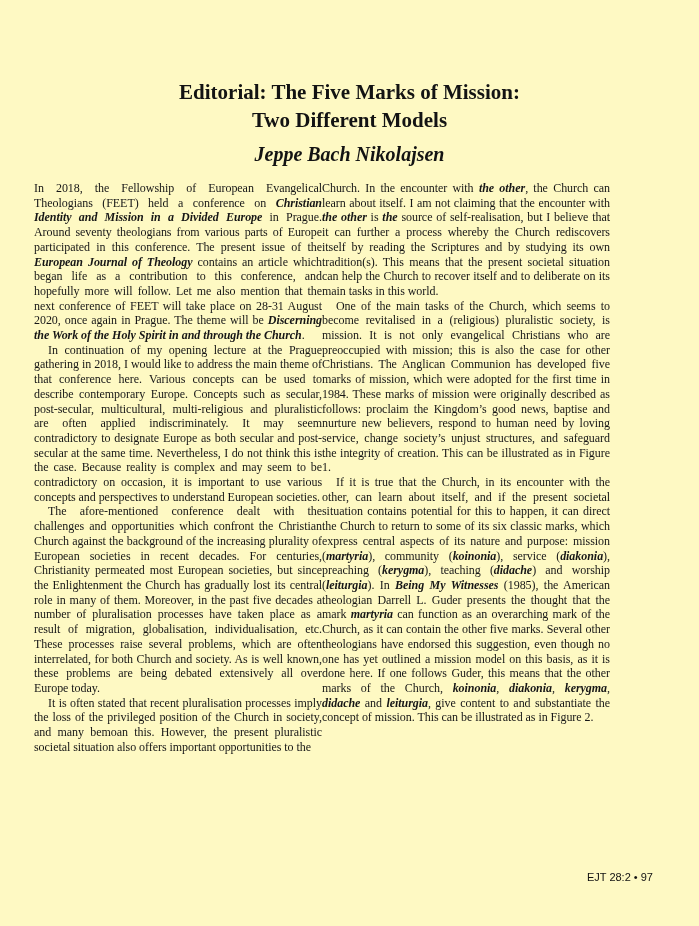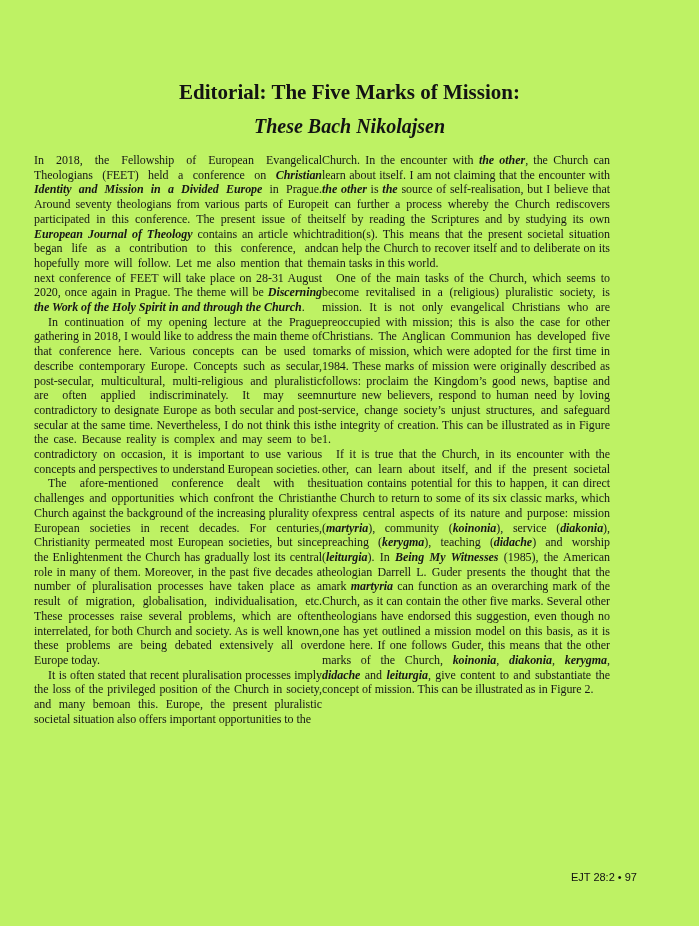--- a/index.html
+++ b/index.html
@@ -4,21 +4,21 @@
 <style>
   html, body {
     margin: 0;
     padding: 0;
     background: #ffffff;
   }
   .page {
     position: relative;
     width: 699px;
     height: 926px;
-    background: #bef264;
+    background: #fef9c3;
     color: #161616;
     font-family: "Liberation Serif", serif;
     overflow: hidden;
   }
   .title-block {
     padding-top: 78px;
     text-align: center;
   }
   .title-line {
     font-size: 21px;
@@ -55,42 +55,43 @@
   .col p.indent {
     text-indent: 14px;
   }
   .col em {
     font-style: italic;
     font-weight: bold;
   }
   .page-footer {
     position: absolute;
     top: 871px;
-    right: 62px;
+    right: 46px;
     font-family: "Liberation Sans", sans-serif;
     font-size: 11px;
     color: #111111;
   }
 </style>
 </head>
 <body>
 
 <div class="page">
 
   <div class="title-block">
     <div class="title-line">Editorial: The Five Marks of Mission:</div>
-    <div class="author-line">These Bach Nikolajsen</div>
+    <div class="title-line">Two Different Models</div>
+    <div class="author-line">Jeppe Bach Nikolajsen</div>
   </div>
 
   <div class="columns">
     <div class="col">
         <p><span>In 2018, the Fellowship of European Evangelical Theologians (FEET) held a conference on </span><em>Christian Identity and Mission in a Divided Europe</em><span> in Prague. Around seventy theologians from various parts of Europe participated in this conference. The present issue of the </span><em>European Journal of Theology</em><span> contains an article which began life as a contribution to this conference, and hopefully more will follow. Let me also mention that the next conference of FEET will take place on 28-31 August 2020, once again in Prague. The theme will be </span><em>Discerning the Work of the Holy Spirit in and through the Church</em><span>.</span></p>
         <p class="indent"><span>In continuation of my opening lecture at the Prague gathering in 2018, I would like to address the main theme of that conference here. Various concepts can be used to describe contemporary Europe. Concepts such as secular, post-secular, multicultural, multi-religious and pluralistic are often applied indiscriminately. It may seem contradictory to designate Europe as both secular and post-secular at the same time. Nevertheless, I do not think this is the case. Because reality is complex and may seem to be contradictory on occasion, it is important to use various concepts and perspectives to understand European societies.</span></p>
         <p class="indent"><span>The afore-mentioned conference dealt with the challenges and opportunities which confront the Christian Church against the background of the increasing plurality of European societies in recent decades. For centuries, Christianity permeated most European societies, but since the Enlightenment the Church has gradually lost its central role in many of them. Moreover, in the past five decades a number of pluralisation processes have taken place as a result of migration, globalisation, individualisation, etc. These processes raise several problems, which are often interrelated, for both Church and society. As is well known, these problems are being debated extensively all over Europe today.</span></p>
-        <p class="indent"><span>It is often stated that recent pluralisation processes imply the loss of the privileged position of the Church in society, and many bemoan this. Europe, the present pluralistic societal situation also offers important opportunities to the</span></p>
+        <p class="indent"><span>It is often stated that recent pluralisation processes imply the loss of the privileged position of the Church in society, and many bemoan this. However, the present pluralistic societal situation also offers important opportunities to the</span></p>
       </div>
     <div class="col">
         <p><span>Church. In the encounter with </span><em>the other</em><span>, the Church can learn about itself. I am not claiming that the encounter with </span><em>the other</em><span> is </span><em>the</em><span> source of self-realisation, but I believe that it can further a process whereby the Church rediscovers itself by reading the Scriptures and by studying its own tradition(s). This means that the present societal situation can help the Church to recover itself and to deliberate on its main tasks in this world.</span></p>
         <p class="indent"><span>One of the main tasks of the Church, which seems to become revitalised in a (religious) pluralistic society, is mission. It is not only evangelical Christians who are preoccupied with mission; this is also the case for other Christians. The Anglican Communion has developed five marks of mission, which were adopted for the first time in 1984. These marks of mission were originally described as follows: proclaim the Kingdom’s good news, baptise and nurture new believers, respond to human need by loving service, change society’s unjust structures, and safeguard the integrity of creation. This can be illustrated as in Figure 1.</span></p>
         <p class="indent"><span>If it is true that the Church, in its encounter with the other, can learn about itself, and if the present societal situation contains potential for this to happen, it can direct the Church to return to some of its six classic marks, which express central aspects of its nature and purpose: mission (</span><em>martyria</em><span>), community (</span><em>koinonia</em><span>), service (</span><em>diakonia</em><span>), preaching (</span><em>kerygma</em><span>), teaching (</span><em>didache</em><span>) and worship (</span><em>leiturgia</em><span>). In </span><em>Being My Witnesses</em><span> (1985), the American theologian Darrell L. Guder presents the thought that the mark </span><em>martyria</em><span> can function as an overarching mark of the Church, as it can contain the other five marks. Several other theologians have endorsed this suggestion, even though no one has yet outlined a mission model on this basis, as it is done here. If one follows Guder, this means that the other marks of the Church, </span><em>koinonia</em><span>, </span><em>diakonia</em><span>, </span><em>kerygma</em><span>, </span><em>didache</em><span> and </span><em>leiturgia</em><span>, give content to and substantiate the concept of mission. This can be illustrated as in Figure 2.</span></p>
       </div>
   </div>
 
   <div class="page-footer">EJT 28:2 • 97</div>
 

